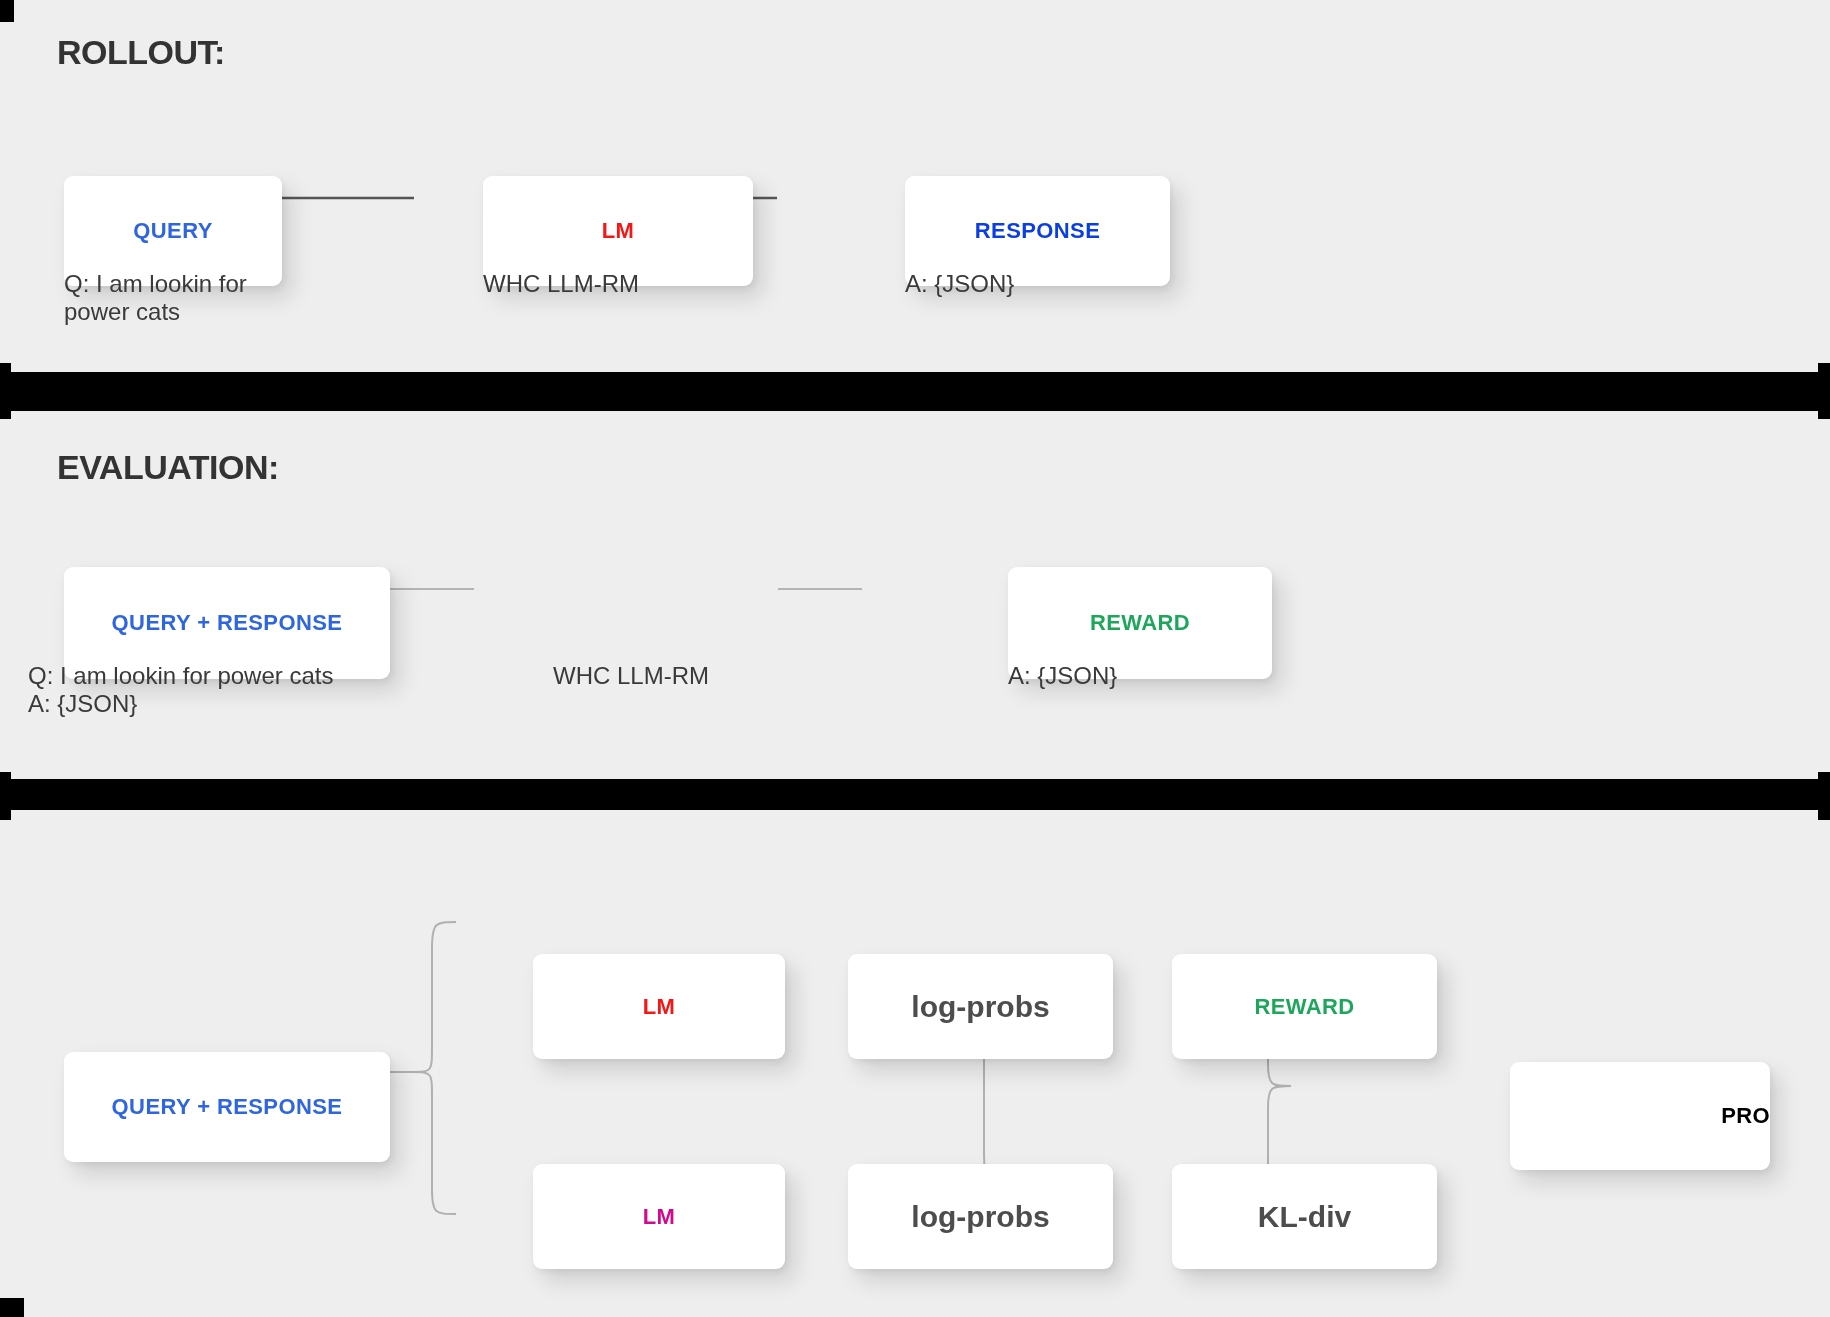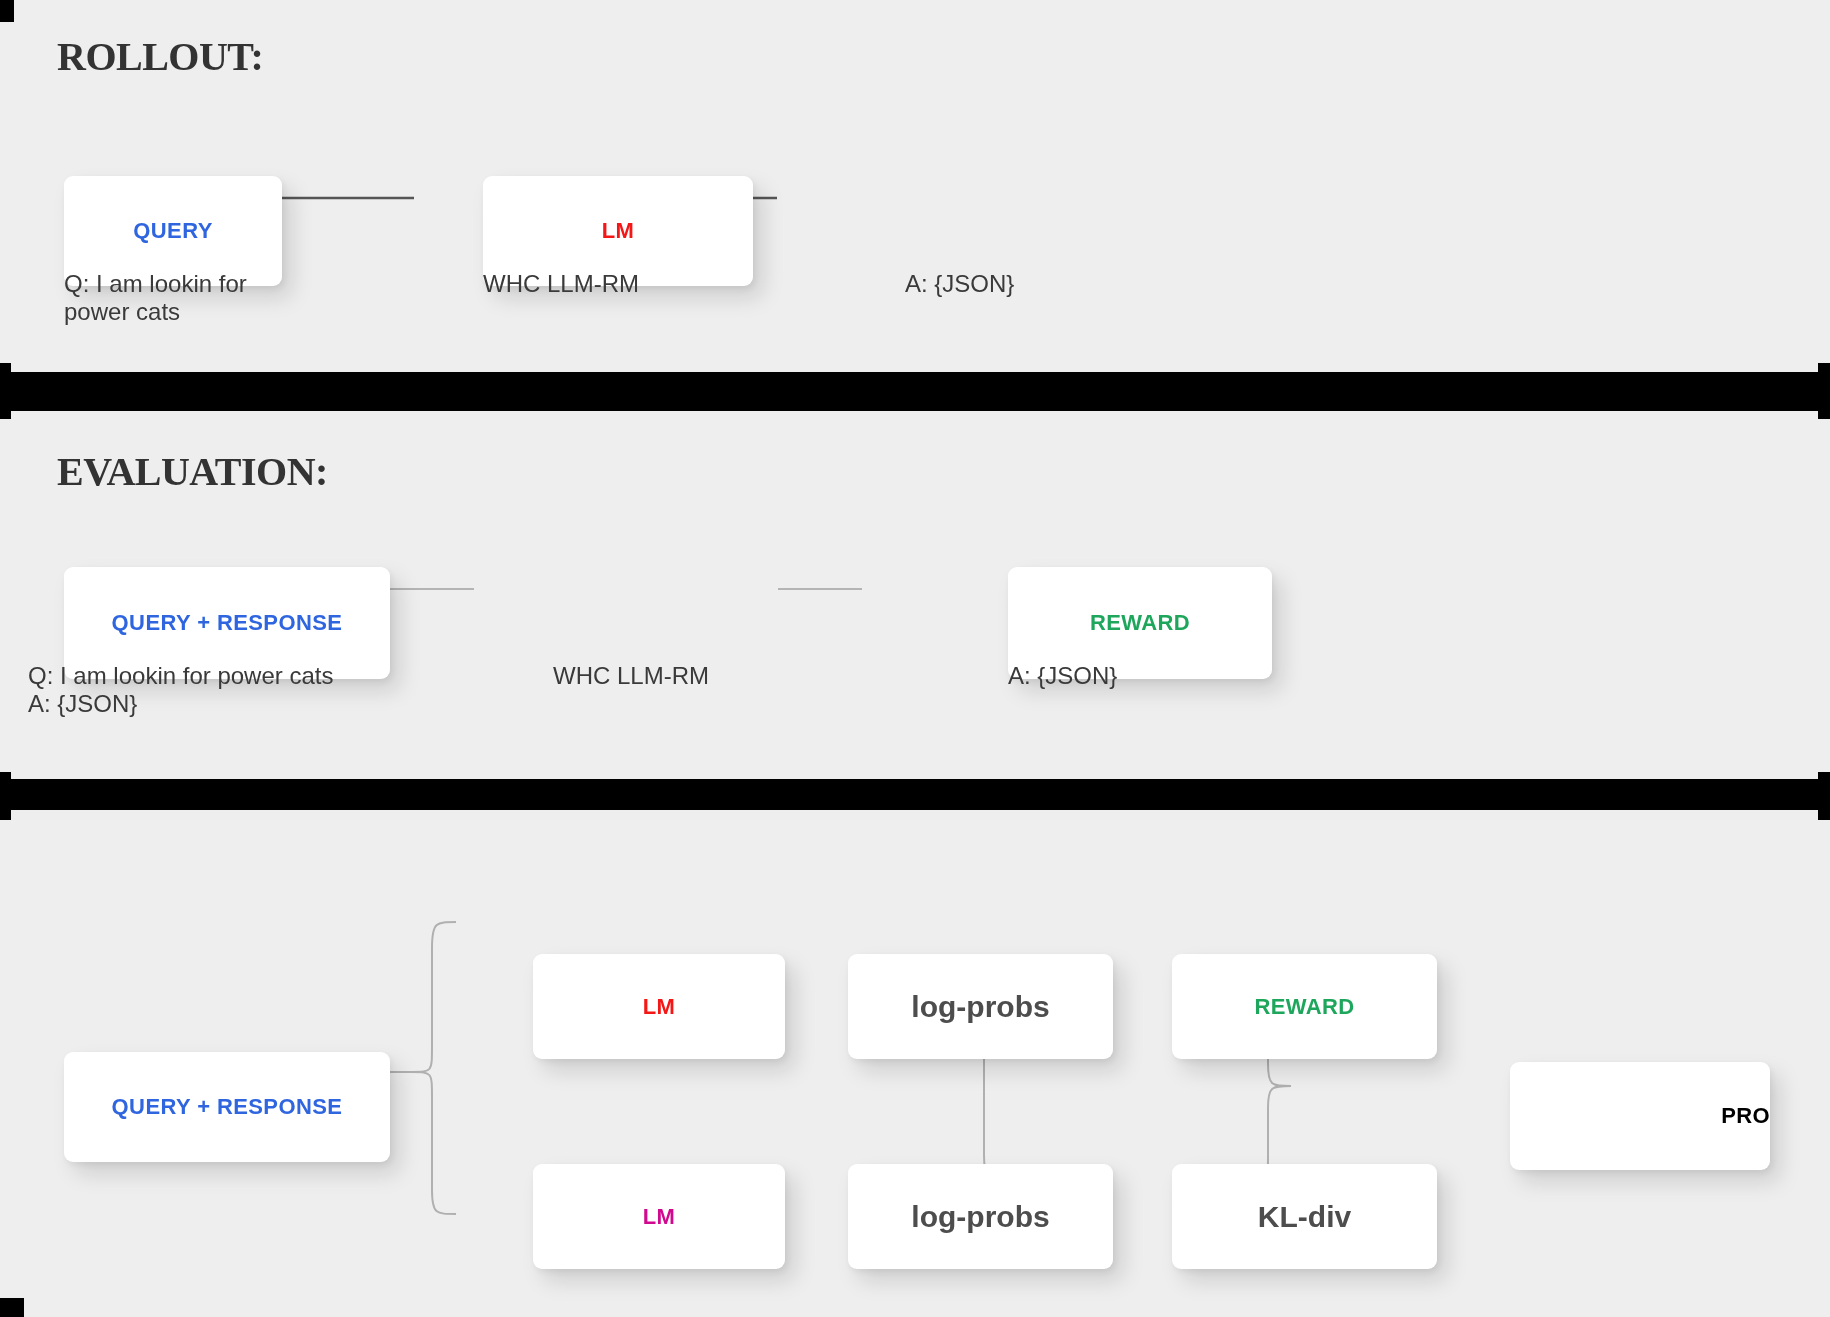--- a/index.html
+++ b/index.html
@@ -29,26 +29,25 @@
     background: #000000;
   }
   .edge-strip {
     position: absolute;
     background: #000000;
   }
 
   
   .section-title {
     position: absolute;
-    font-size: 40px;
+    font-size: 34px;
     font-weight: bold;
     letter-spacing: -0.5px;
     color: #333333;
     white-space: nowrap;
-    font-family: Liberation Serif, serif;
   }
 
   
   .node {
     position: absolute;
     background: #ffffff;
     border-radius: 9px;
     box-shadow: 10px 12px 22px rgba(0,0,0,0.13),
                 2px 3px 6px rgba(0,0,0,0.06);
     display: flex;
@@ -132,20 +131,23 @@
     <span class="node-label" style="color:#2f66e0;">QUERY</span>
   </div>
   <div class="caption" style="left:64px; top:270px; width:218px;">Q: I am lookin for
 power cats</div>
 
   <div class="node" style="left:483px; top:142px; width:270px; height:110px;">
     <span class="node-label" style="color:#f51616;">LM</span>
   </div>
   <div class="caption" style="left:483px; top:270px; width:270px;">WHC LLM-RM</div>
 
+  <div class="node" style="left:905px; top:142px; width:265px; height:110px;">
+    <span class="node-label" style="color:#0b3fe0;">RESPONSE</span>
+  </div>
   <div class="caption" style="left:905px; top:270px; width:265px;">A: {JSON}</div>
 
   <div class="section-title" style="left:57px; top:448px;">EVALUATION:</div>
 
   <div class="node" style="left:64px; top:533px; width:326px; height:112px;">
     <span class="node-label" style="color:#2f66e0;">QUERY + RESPONSE</span>
   </div>
   <div class="caption" style="left:28px; top:662px; width:400px;">Q: I am lookin for power cats
 A: {JSON}</div>
 

